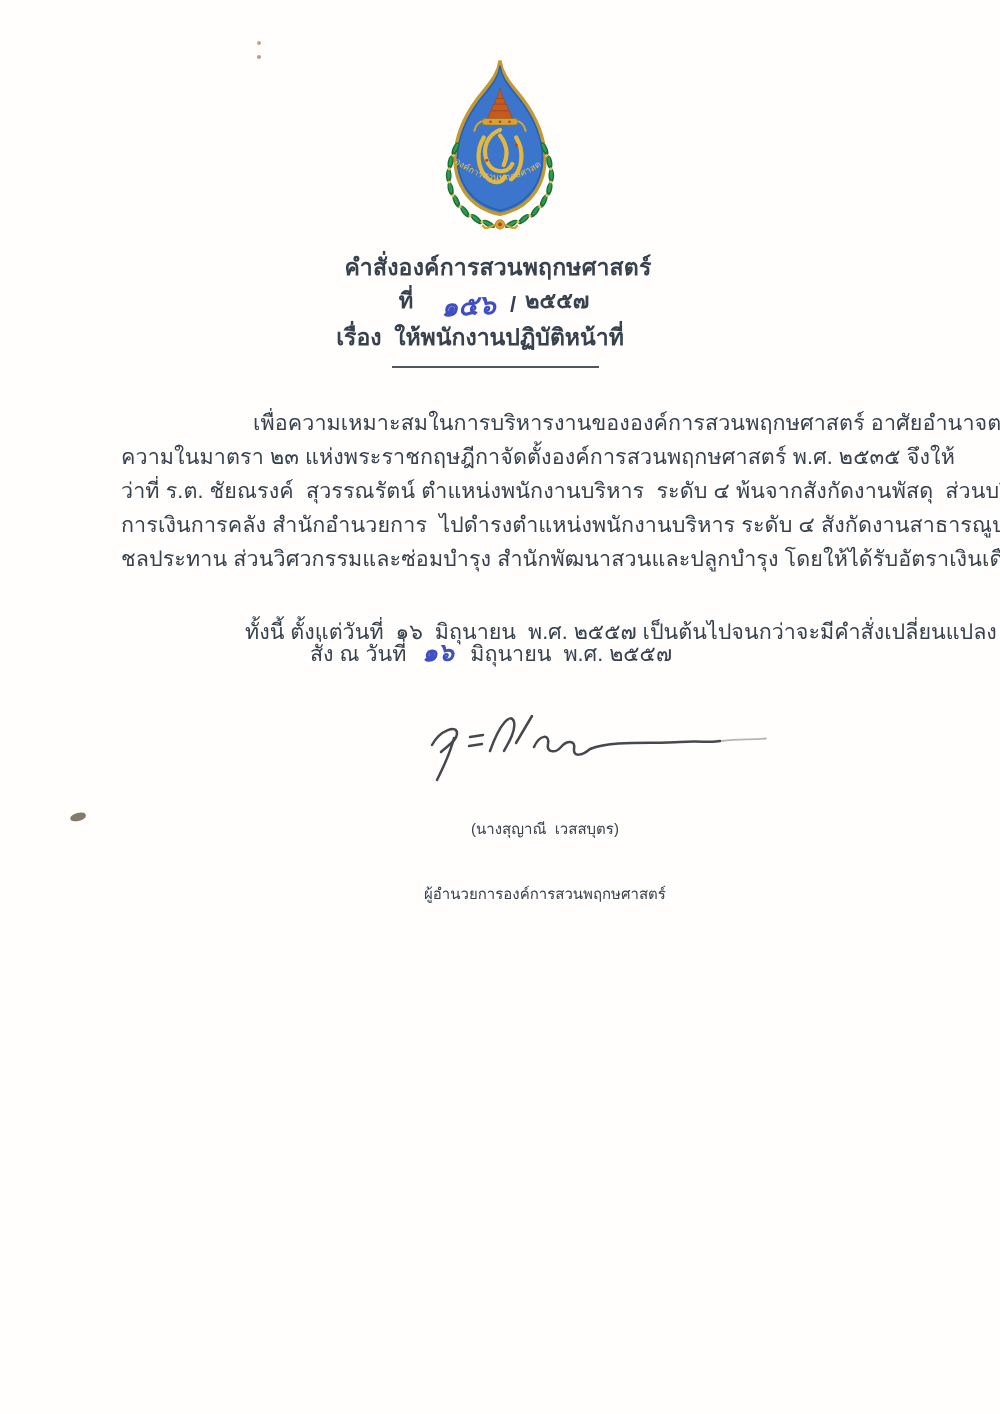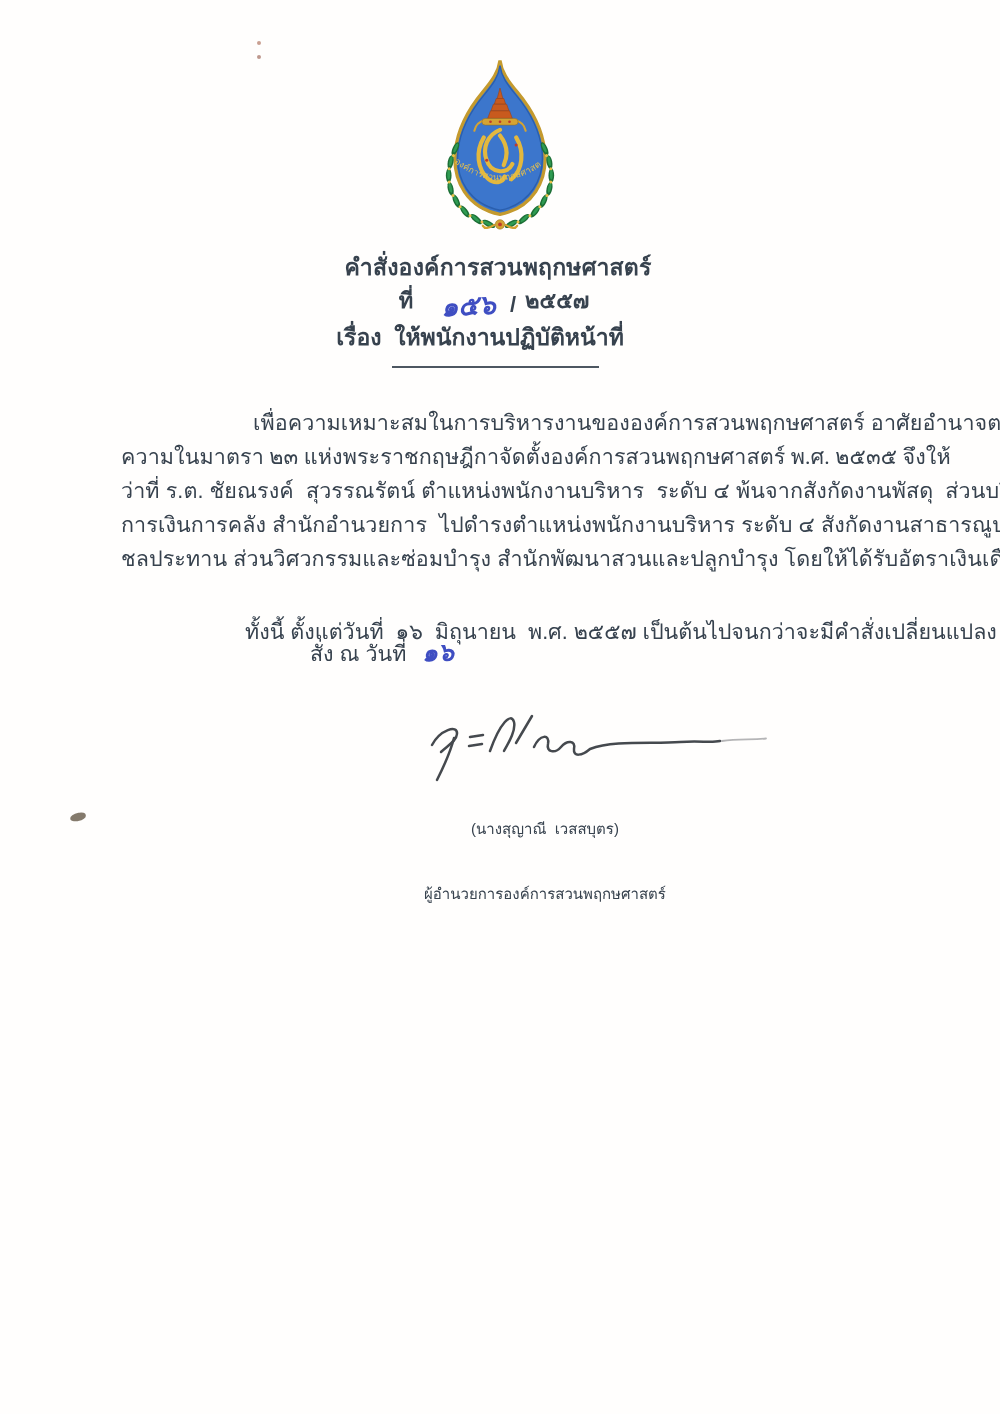--- a/index.html
+++ b/index.html
@@ -22,21 +22,21 @@
   .doc-title{top:249px; font-size:23px; letter-spacing:.2px; transform:translateX(-2px);}
   .num-line{top:283px; font-size:22px; display:flex; justify-content:center; align-items:flex-end; gap:0; transform:translateX(-6px); font-weight:bold;}
   .hand{color:#3f4ec2; font-family:"Liberation Serif","DejaVu Serif",serif; font-style:italic; font-weight:bold;}
   .num-hand{font-size:27px; margin:0 14px 0 28px; display:inline-block; transform:rotate(-3deg); line-height:24px;}
   .num-sep{margin:0 9px 0 0;}
   .subj-line{top:319px; font-size:23px; transform:translateX(-20px);}
   .divider{position:absolute; left:392px; top:366px; width:207px; height:2px; background:#4d5761;}
   
   .line{position:absolute; left:121px; font-size:21.5px; white-space:pre; letter-spacing:.1px;}
   .l1{top:405px; padding-left:132px;}
-  .l2{top:439px;font-family:Liberation Serif, serif;}
+  .l2{top:439px;}
   .l3{top:473px;}
   .l4{top:507px;}
   .l5{top:541px;}
   .effective{position:absolute; left:245px; top:614px; font-size:21.5px; white-space:pre;}
   .order-date{position:absolute; left:310px; top:636px; font-size:21.5px; white-space:pre; display:flex; align-items:center;}
   .day-hand{font-size:25px; margin:0 16px; display:inline-block; transform:rotate(-2deg); line-height:22px;}
   
   .sig-svg{position:absolute; left:412px; top:697px; width:372px; height:86px;}
   .sig-block{position:absolute; left:395px; top:783px; width:300px; text-align:center; font-size:15px; white-space:pre;}
   .sig-name{margin-bottom:7px;}
@@ -136,20 +136,21 @@
   <div class="line l2">ความในมาตรา ๒๓ แห่งพระราชกฤษฎีกาจัดตั้งองค์การสวนพฤกษศาสตร์ พ.ศ. ๒๕๓๕ จึงให้</div>
   <div class="line l3">ว่าที่ ร.ต. ชัยณรงค์  สุวรรณรัตน์ ตำแหน่งพนักงานบริหาร  ระดับ ๔ พ้นจากสังกัดงานพัสดุ  ส่วนบริหาร</div>
   <div class="line l4">การเงินการคลัง สำนักอำนวยการ  ไปดำรงตำแหน่งพนักงานบริหาร ระดับ ๔ สังกัดงานสาธารณูปโภคและ</div>
   <div class="line l5">ชลประทาน ส่วนวิศวกรรมและซ่อมบำรุง สำนักพัฒนาสวนและปลูกบำรุง โดยให้ได้รับอัตราเงินเดือนเดิม</div>
 
   <div class="effective">ทั้งนี้ ตั้งแต่วันที่  ๑๖  มิถุนายน  พ.ศ. ๒๕๕๗ เป็นต้นไปจนกว่าจะมีคำสั่งเปลี่ยนแปลง</div>
 
   <div class="order-date">
     <span>สั่ง ณ วันที่</span>
     <span class="hand day-hand">๑๖</span>
+    <span>มิถุนายน  พ.ศ. ๒๕๕๗</span>
   </div>
 
   <svg class="sig-svg" viewBox="0 0 372 86" xmlns="http://www.w3.org/2000/svg">
     <g stroke="#45494e" stroke-width="2.5" fill="none" stroke-linecap="round" stroke-linejoin="round">
       <path d="M20 48 C 28 33 46 27 45 37 C 44.5 44 35 49 29 55"></path>
       <path d="M42 41 C 38 57 31 71 25 83"></path>
       <path d="M58 40 l13 -2 M57 49 l13 -2"></path>
       <path d="M78 54 C 88 26 99 15 102 25 C 104 33 97 45 92 54"></path>
       <path d="M104 46 L 120 19"></path>
       <path d="M122 50 C 128 37 138 37 136 47 C 134 55 143 57 149 50 C 155 43 164 43 162 52 C 161 60 170 59 178 52 C 202 43 240 47 268 45 C 288 43.5 299 46 308 44"></path>

